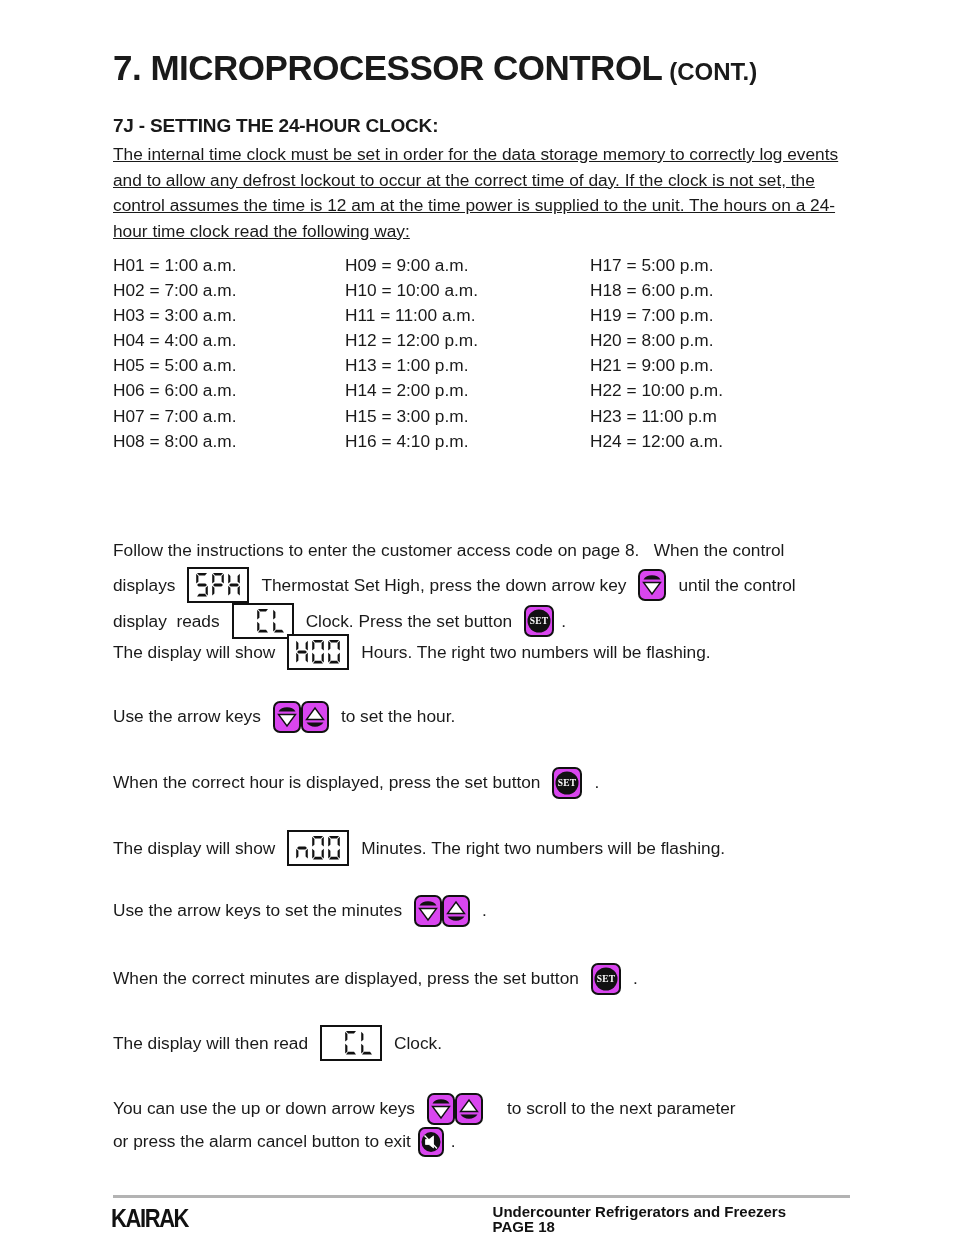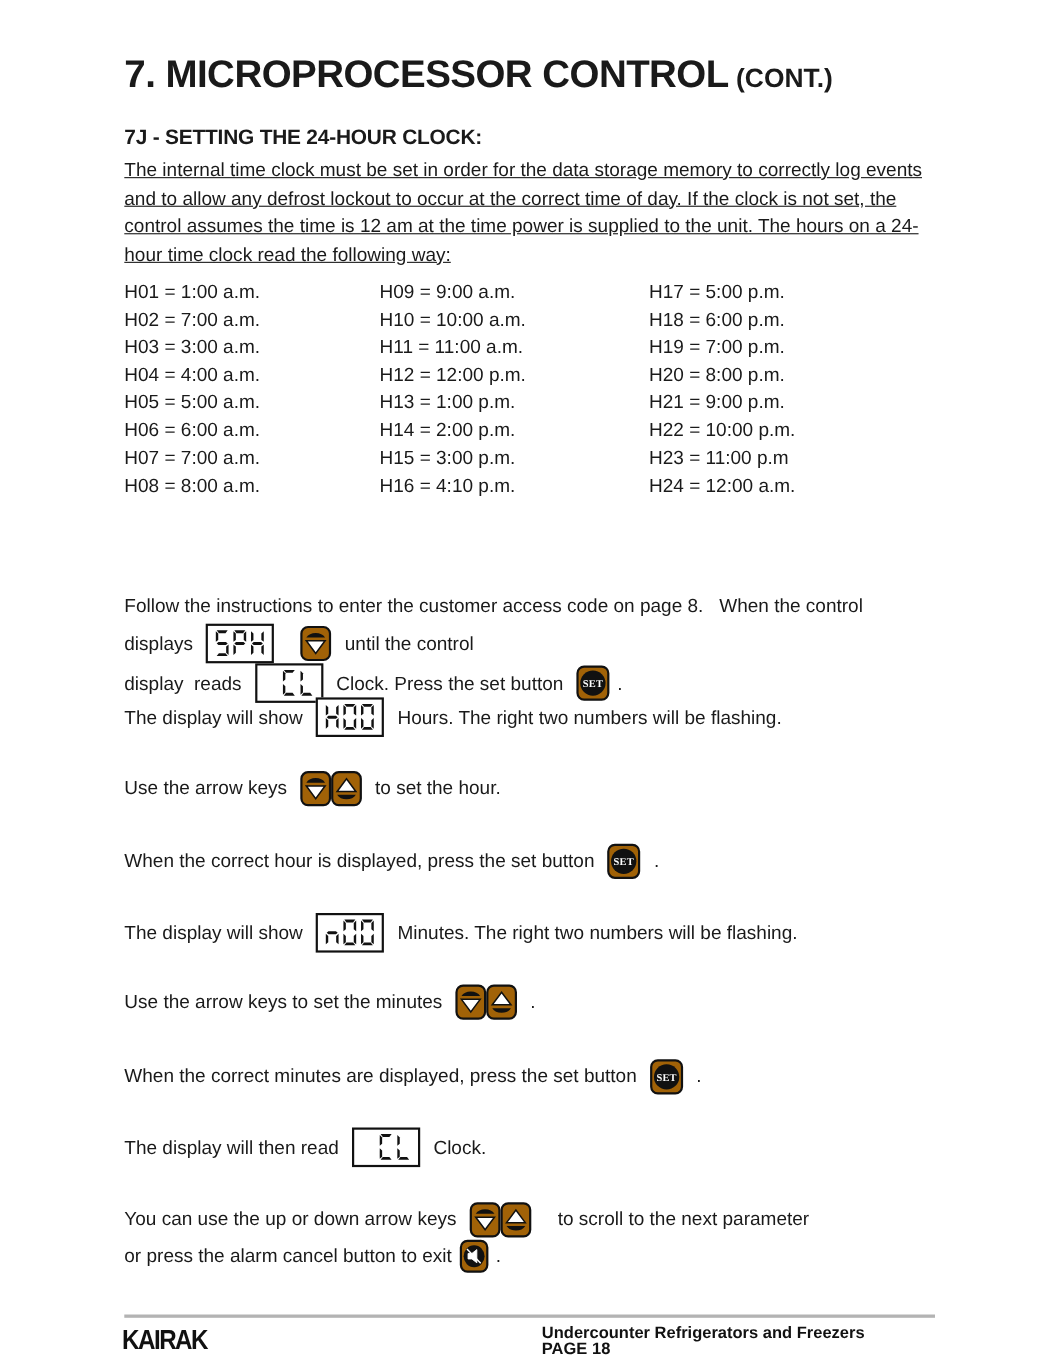--- a/index.html
+++ b/index.html
@@ -108,21 +108,21 @@
   .seg-on   { fill: #111111; }
   .seg-off  { fill: #ffffff; }
 
   
   .key {
     display: inline-block;
     width: 28px;
     height: 32px;
     border: 2px solid #111111;
     border-radius: 7px;
-    background: #a16207;
+    background: #d946ef;
     box-sizing: border-box;
     position: relative;
     vertical-align: middle;
     line-height: 0;
   }
   .key svg { display: block; }
   .key-set {
     width: 30px;
     height: 32px;
   }
@@ -254,20 +254,21 @@
             <polygon class="seg-on" points="13.8,0.8 13.8,10.5 11.6,8.8 11.6,3"></polygon>
             <polygon class="seg-on" points="13.8,12.8 13.8,22.5 11.6,20.5 11.6,14.8"></polygon>
             <polygon class="seg-off" points="5,20.8 11,20.8 13,23.4 3,23.4"></polygon>
             <polygon class="seg-on" points="2.2,12.8 2.2,22.5 4.4,20.5 4.4,14.8"></polygon>
             <polygon class="seg-on" points="2.2,0.8 2.2,10.5 4.4,8.8 4.4,3"></polygon>
             <polygon class="seg-on" points="4.6,10.6 11.4,10.6 13,12 11.4,13.4 4.6,13.4 3,12"></polygon>
           </g>
         </svg>
       </span>
       <span class="gap-m"></span>
+      <span class="txt">Thermostat Set High, press the down arrow key</span>
       <span class="gap-m"></span>
       <span class="key">
         <svg width="24" height="28" viewBox="0 0 24 28">
           <path d="M3.5 8.5 A9.5 7.5 0 0 1 20.5 8.5 Z" fill="#111111"></path>
           <polygon points="3.5,11.5 20.5,11.5 12,23" fill="#ffffff" stroke="#111111" stroke-width="1.4"></polygon>
         </svg>
       </span>
       <span class="gap-m"></span>
       <span class="txt">until the control</span>
     </div>

